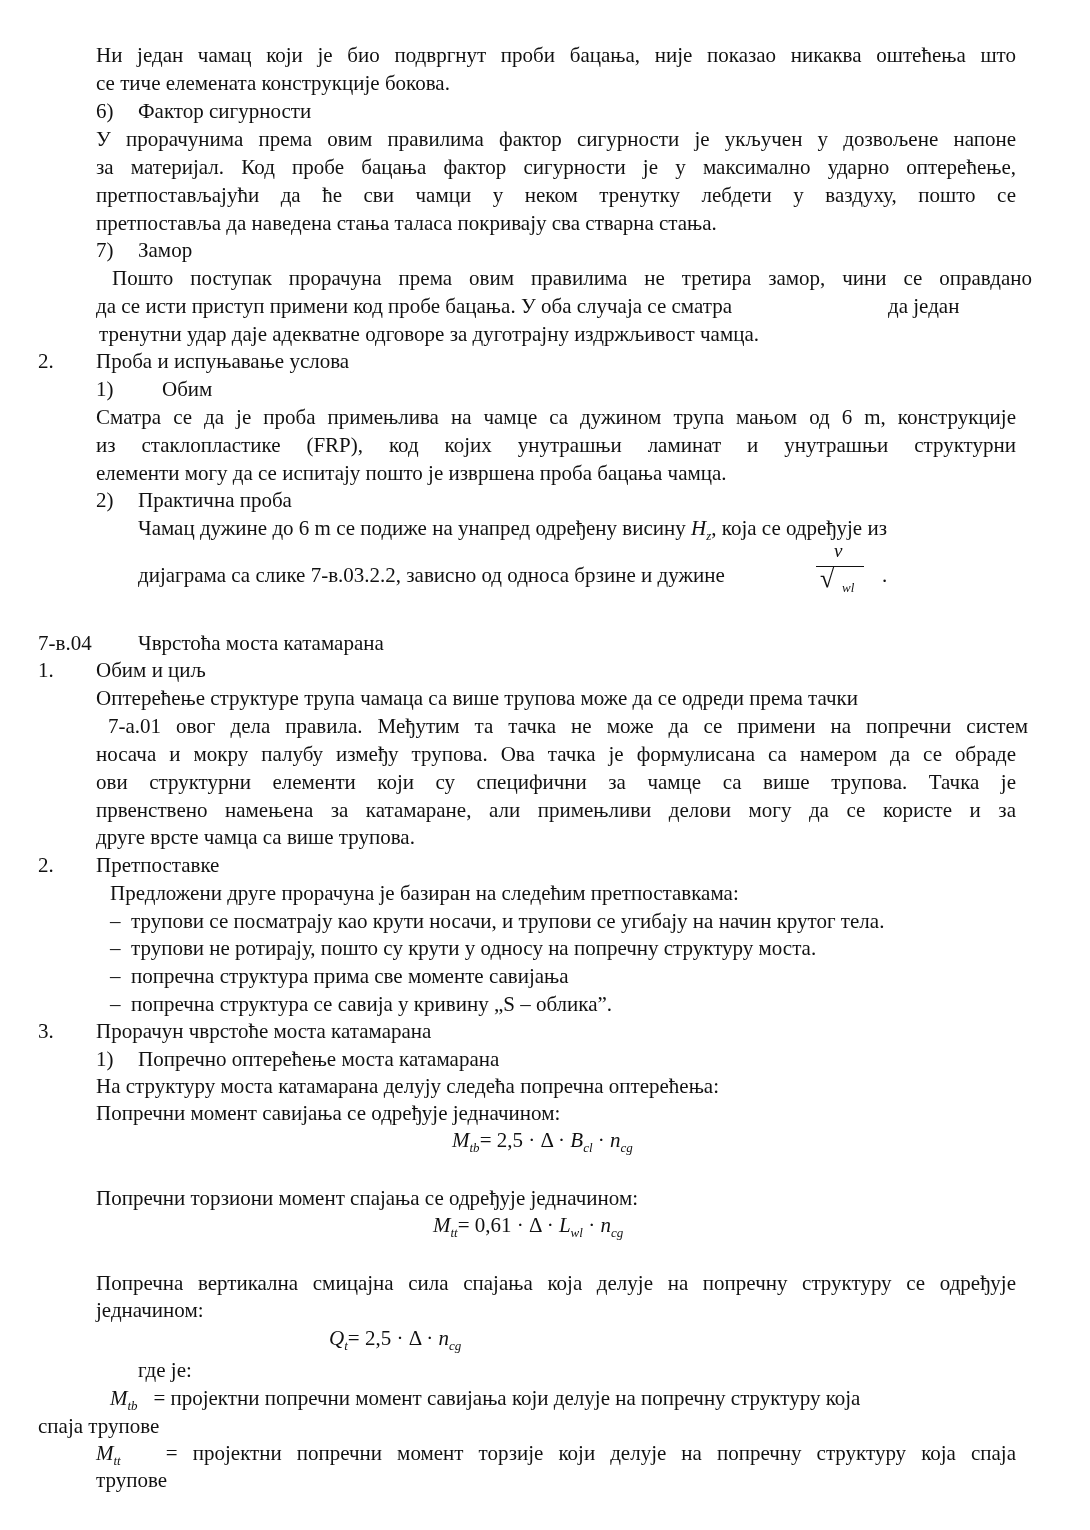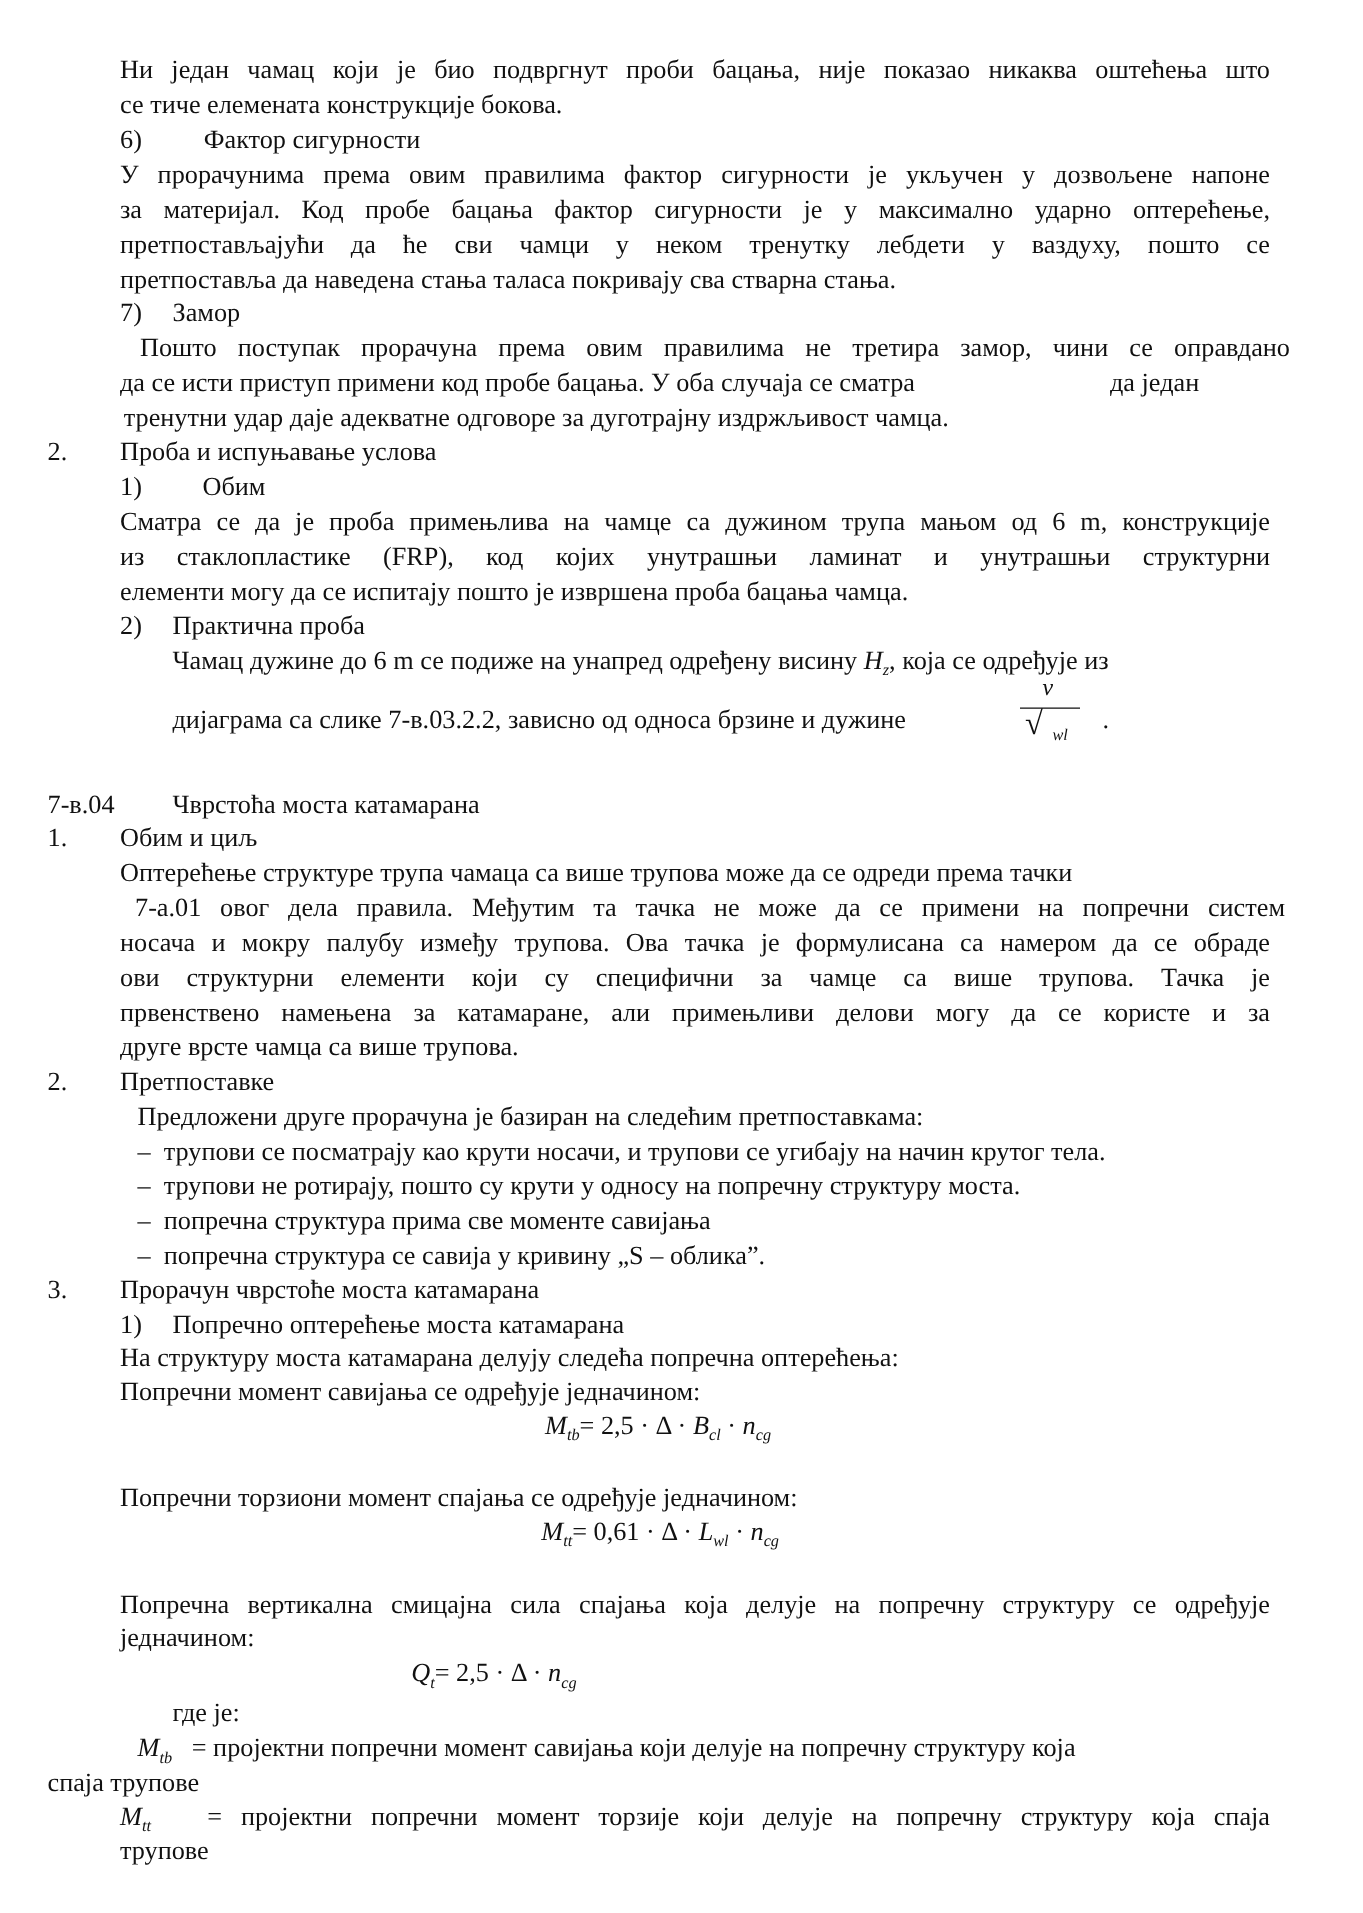--- a/index.html
+++ b/index.html
@@ -18,21 +18,21 @@
   .frac .rad { position: absolute; left: 8px; top: 24px; font-size: 26px; font-style: normal; }
   .frac .wl { position: absolute; left: 30px; top: 40px; font-size: 13px; }
 </style>
 </head>
 <body>
 
 <div class="ln just" style="left:96px;top:42px;width:920px;">Ни један чамац који је био подвргнут проби бацања, није показао никаква оштећења што</div>
 <div class="ln" style="left:96px;top:70px;">се тиче елемената конструкције бокова.</div>
 
 <div class="ln" style="left:96px;top:98px;">6)</div>
-<div class="ln" style="left:138px;top:98px;margin-left:25px;">Фактор сигурности</div>
+<div class="ln" style="left:138px;top:98px;">Фактор сигурности</div>
 
 <div class="ln just" style="left:96px;top:126px;width:920px;">У прорачунима према овим правилима фактор сигурности је укључен у дозвољене напоне</div>
 <div class="ln just" style="left:96px;top:154px;width:920px;">за материјал. Код пробе бацања фактор сигурности је у максимално ударно оптерећење,</div>
 <div class="ln just" style="left:96px;top:182px;width:920px;">претпостављајући да ће сви чамци у неком тренутку лебдети у ваздуху, пошто се</div>
 <div class="ln" style="left:96px;top:210px;">претпоставља да наведена стања таласа покривају сва стварна стања.</div>
 
 <div class="ln" style="left:96px;top:237px;">7)</div>
 <div class="ln" style="left:138px;top:237px;">Замор</div>
 
 <div class="ln just" style="left:96px;top:265px;width:920px;margin-left:16px;">Пошто поступак прорачуна према овим правилима не третира замор, чини се оправдано</div>
@@ -83,21 +83,21 @@
 <div class="ln" style="left:110px;top:963px;"><span>–</span>&nbsp;&nbsp;<span>попречна структура прима све моменте савијања</span></div>
 <div class="ln" style="left:110px;top:991px;"><span>–</span>&nbsp;&nbsp;<span>попречна структура се савија у кривину „S – облика”.</span></div>
 
 <div class="ln" style="left:38px;top:1018px;">3.</div>
 <div class="ln" style="left:96px;top:1018px;">Прорачун чврстоће моста катамарана</div>
 <div class="ln" style="left:96px;top:1046px;">1)</div>
 <div class="ln" style="left:138px;top:1046px;">Попречно оптерећење моста катамарана</div>
 <div class="ln" style="left:96px;top:1073px;">На структуру моста катамарана делују следећа попречна оптерећења:</div>
 <div class="ln" style="left:96px;top:1100px;">Попречни момент савијања се одређује једначином:</div>
 
-<div class="ln eq" style="left:436px;top:1127px;">
+<div class="ln eq" style="left:452px;top:1127px;">
   <span class="it">M</span><span class="sub">tb</span><span>= 2,5 · Δ · </span><span class="it">B</span><span class="sub">cl</span><span> · </span><span class="it">n</span><span class="sub">cg</span>
 </div>
 
 <div class="ln" style="left:96px;top:1185px;">Попречни торзиони момент спајања се одређује једначином:</div>
 
 <div class="ln eq" style="left:433px;top:1212px;">
   <span class="it">M</span><span class="sub">tt</span><span>= 0,61 · Δ · </span><span class="it">L</span><span class="sub">wl</span><span> · </span><span class="it">n</span><span class="sub">cg</span>
 </div>
 
 <div class="ln just" style="left:96px;top:1270px;width:920px;">Попречна вертикална смицајна сила спајања која делује на попречну структуру се одређује</div>

